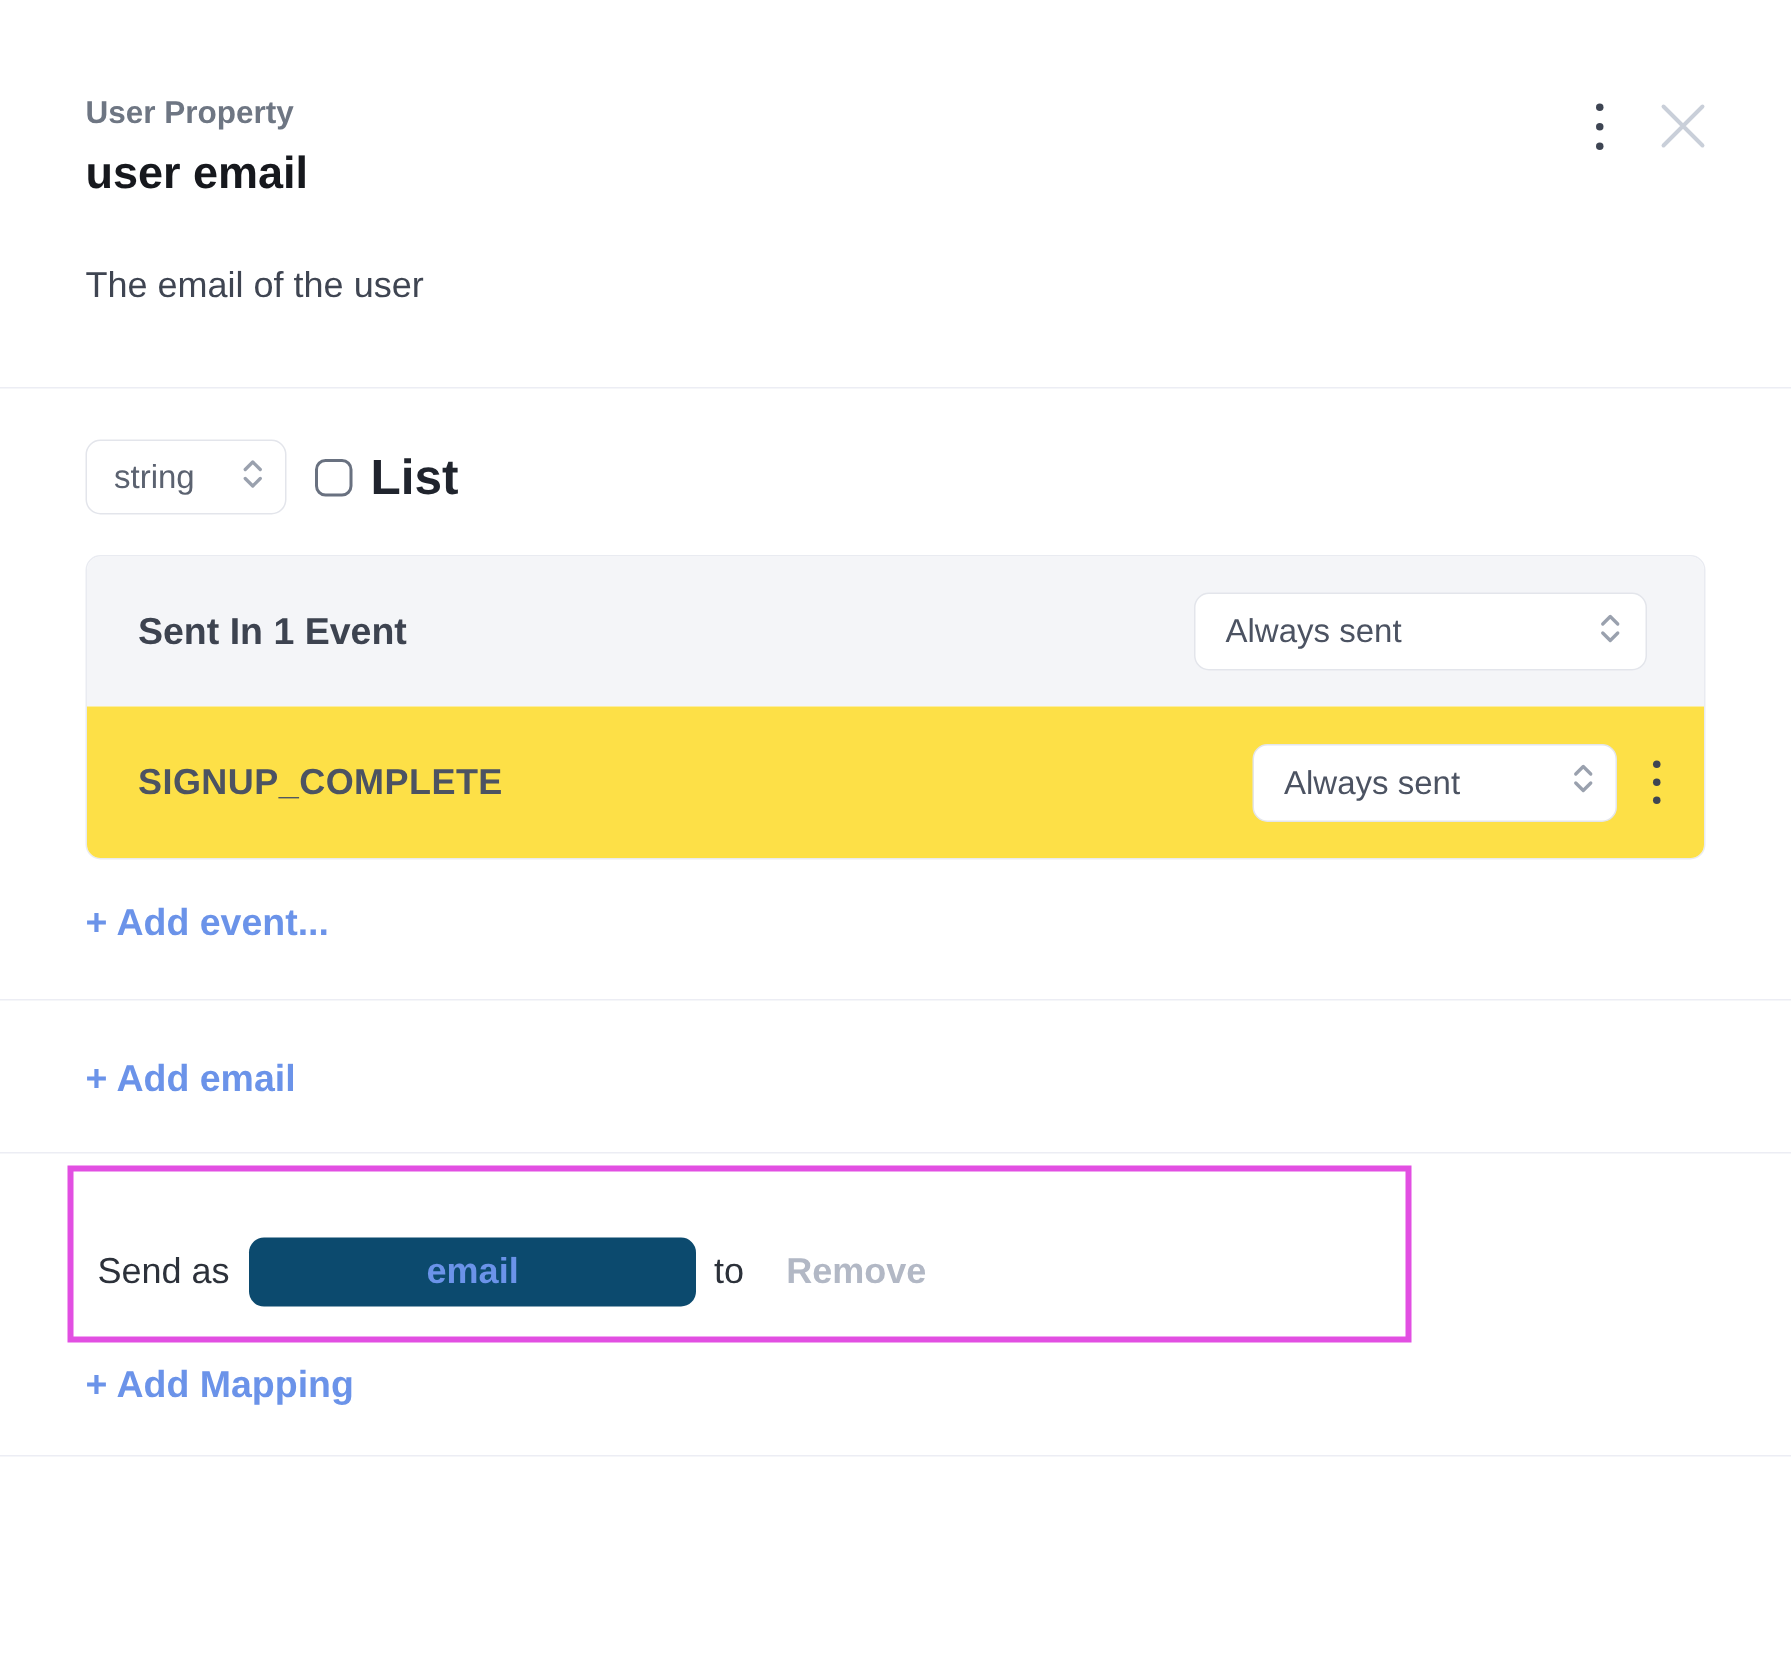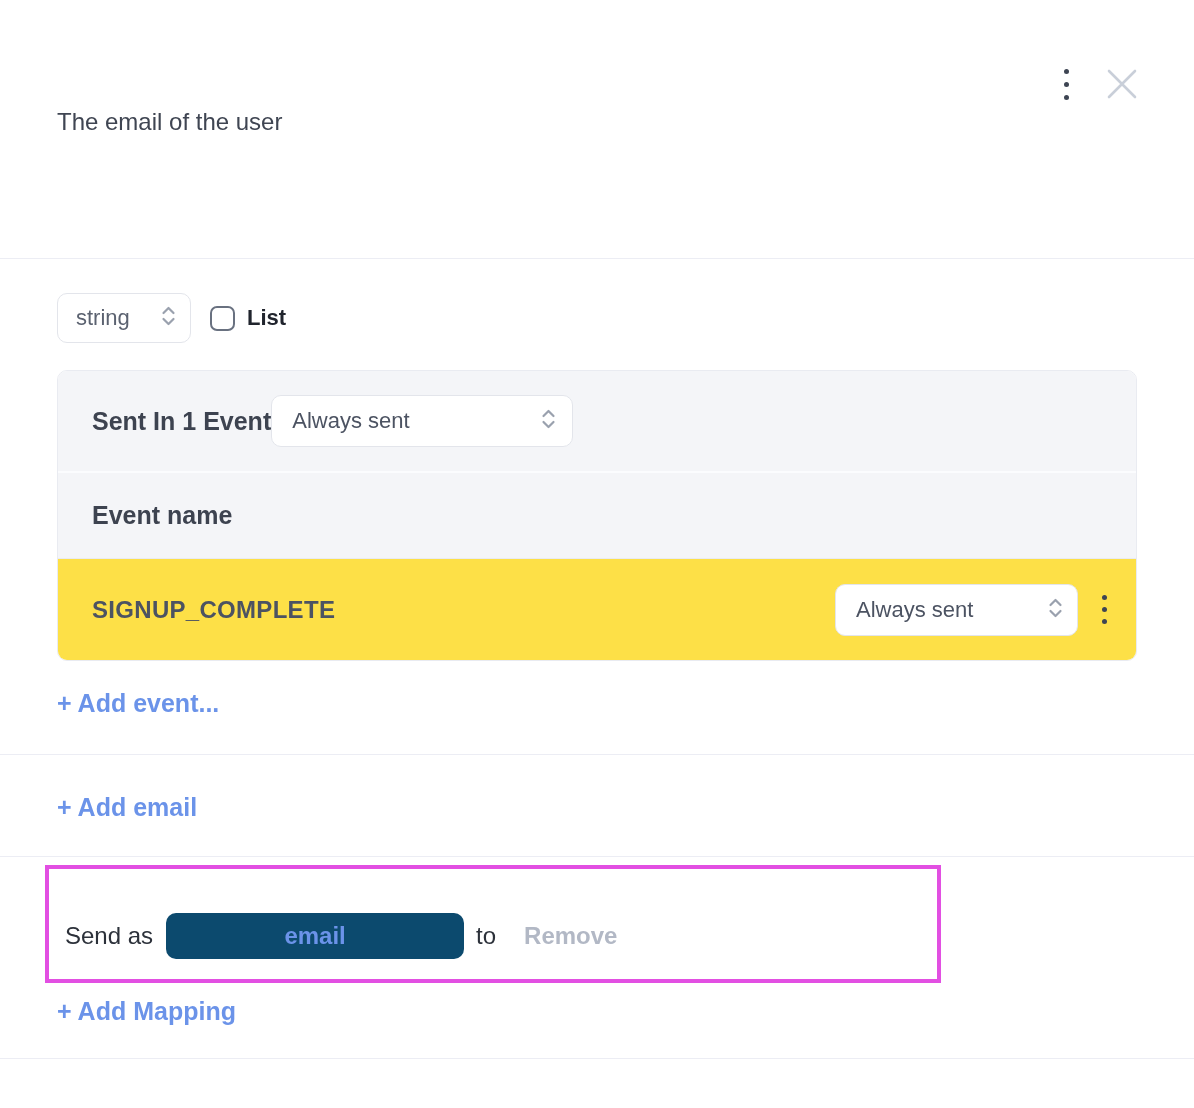--- a/index.html
+++ b/index.html
@@ -20,26 +20,26 @@
   .closebtn { background:none; border:none; cursor:pointer; width:36px; height:36px; padding:0; }
 
   
   .type-row { display:flex; align-items:center; margin-top:33px; padding:0 57px; height:52px; }
   .type-select { width:134px; height:50px; border:1px solid #e3e5eb; border-radius:10px;
     background:#fff; display:flex; align-items:center; justify-content:space-between;
     padding:0 13px 0 18px; cursor:pointer; }
   .type-select .txt { font-size:22px; color:#5b6270;text-align:right; }
   .checkbox { width:25px; height:25px; border:2.5px solid #697180; border-radius:7px;
     margin-left:19px; background:#fff; cursor:pointer; }
-  .list-label { margin-left:12px; font-size:22px; font-weight:700; color:#20242d; }
+  .list-label { margin-left:12px; font-size:33px; font-weight:700; color:#20242d; }
 
   
   .card { margin:26px 57px 0; border:1px solid #e9ebf1; border-radius:10px; overflow:hidden; }
   .card-head { height:100px; background:#f4f5f8; display:flex; align-items:center;
-    justify-content:flex-start; padding:0 38px 0 34px; }
+    justify-content:space-between; padding:0 38px 0 34px; }
   .card-head-title { font-size:25px; font-weight:700; color:#3d4350; }
   .select { background:#fff; border:1px solid #e3e5eb; border-radius:10px; height:52px;
     display:flex; align-items:center; justify-content:space-between; cursor:pointer; }
   .select .txt { font-size:22px; color:#4c5362; }
   .select-head { width:302px; padding:0 15px 0 20px; }
   .colhead { height:88px; background:#f4f5f8; border-top:2px solid #fbfcfe;
     border-bottom:1px solid #e9ebf1; display:flex; align-items:center; padding:0 34px;
     font-size:25px; font-weight:700; color:#3d4350; }
   .event-row { height:101px; background:#fde047; display:flex; align-items:center; padding:0 20px 0 34px; }
   .event-name { flex:1; font-size:24px; font-weight:600; color:#4c5362; letter-spacing:.3px; }
@@ -74,20 +74,22 @@
   .add-mapping { margin-top:14px; }
   .div-3 { margin-top:32px; }
 </style>
 </head>
 <body>
 
 <div class="pane">
 
   
   <div class="hdr">
+    <div class="kicker">User Property</div>
+    <div class="title">user email</div>
     <div class="desc">The email of the user</div>
     <div class="hdr-icons">
       <button class="kebab" aria-label="more options">
         <i></i>
           <i></i>
           <i></i>
       </button>
       <button class="closebtn" aria-label="close">
         <svg width="36" height="36" viewBox="0 0 36 36">
             <path d="M5 5 L31 31 M31 5 L5 31" stroke="#c9cfd9" stroke-width="2.6" stroke-linecap="round" fill="none"></path>
@@ -118,21 +120,20 @@
       <div class="select select-head">
         <span class="txt">Always sent</span>
         <span>
           <svg width="17" height="24" viewBox="0 0 17 24" fill="none">
               <path d="M3.5 9 L8.5 4 L13.5 9" stroke="#9aa1ae" stroke-width="2.2" stroke-linecap="round" stroke-linejoin="round"></path>
               <path d="M3.5 15 L8.5 20 L13.5 15" stroke="#9aa1ae" stroke-width="2.2" stroke-linecap="round" stroke-linejoin="round"></path>
             </svg>
         </span>
       </div>
     </div>
-    <div class="colhead">Event name</div>
     <div class="event-row">
       <div class="event-name">SIGNUP_COMPLETE</div>
       <div class="select select-row">
         <span class="txt">Always sent</span>
         <span>
           <svg width="17" height="24" viewBox="0 0 17 24" fill="none">
               <path d="M3.5 9 L8.5 4 L13.5 9" stroke="#9aa1ae" stroke-width="2.2" stroke-linecap="round" stroke-linejoin="round"></path>
               <path d="M3.5 15 L8.5 20 L13.5 15" stroke="#9aa1ae" stroke-width="2.2" stroke-linecap="round" stroke-linejoin="round"></path>
             </svg>
         </span>

